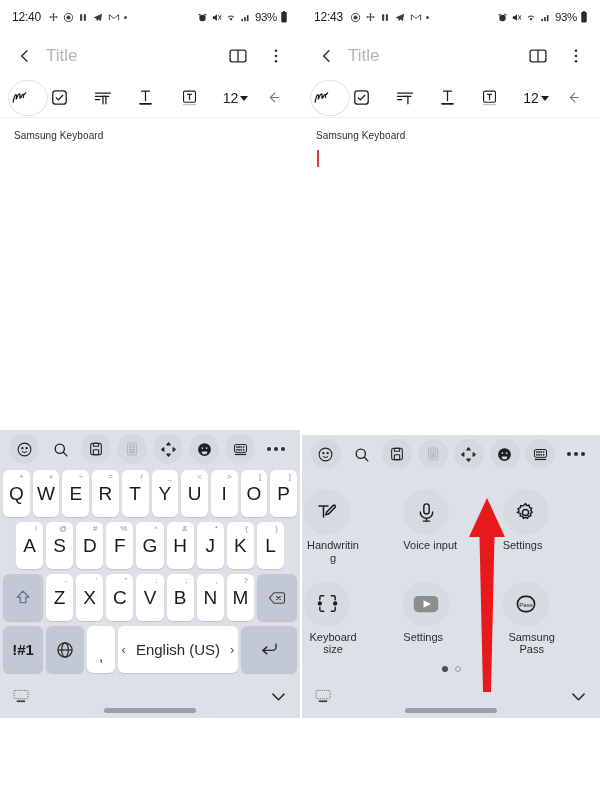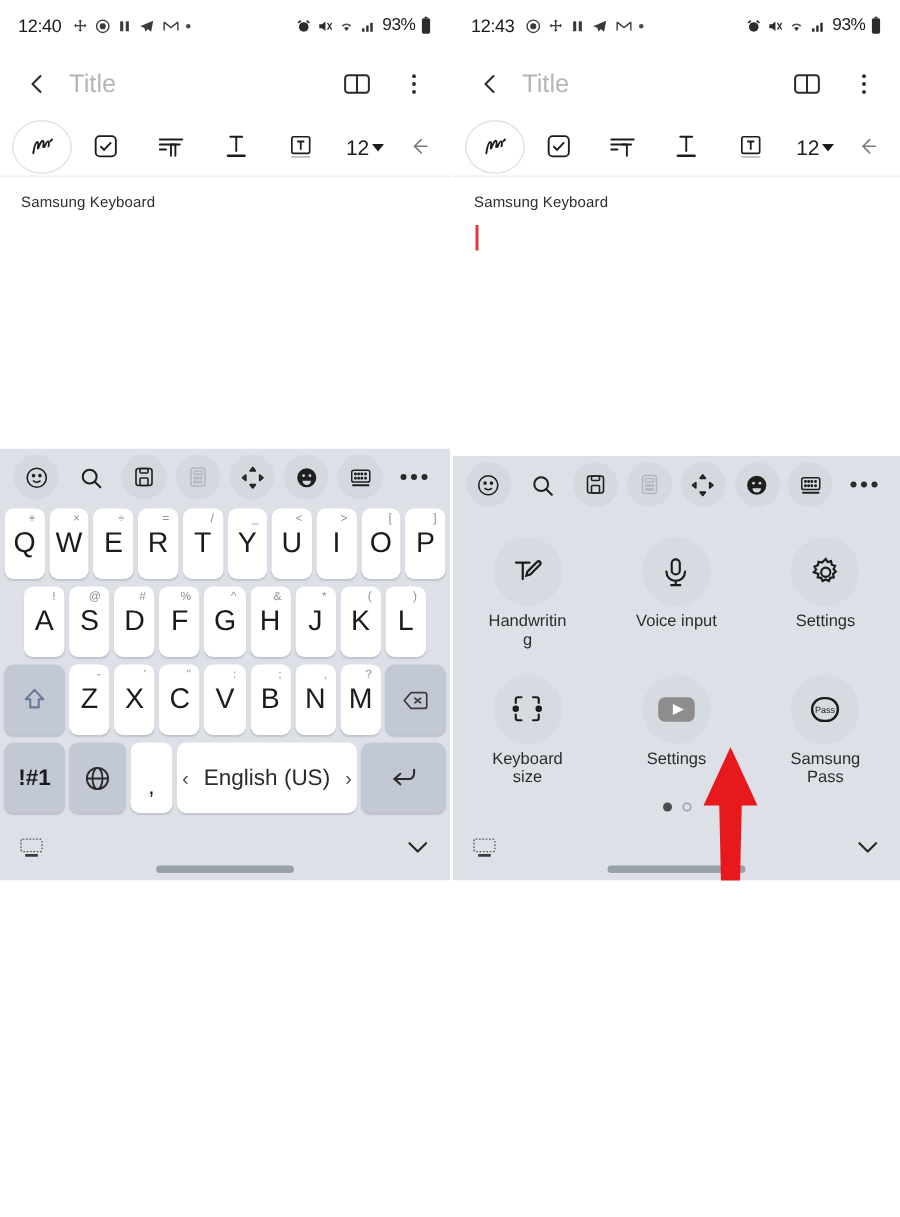--- a/index.html
+++ b/index.html
@@ -4,21 +4,21 @@
 <style>
   * { box-sizing: border-box; margin: 0; padding: 0; }
   html, body {
     width: 600px; height: 811px;
     background: #ffffff;
     font-family: "Liberation Sans", sans-serif;
     overflow: hidden;
   }
   .screens { display: flex; width: 600px; height: 811px; }
   .phone {
-    width: 300px; height: 587px;
+    width: 300px; height: 718px;
     position: relative;
     background: #ffffff;
     display: flex; flex-direction: column;
     overflow: hidden;
   }
   .phone.right { border-left: 2px solid #ffffff; }
 
   
   .statusbar {
     height: 34px; flex: 0 0 34px;
@@ -53,21 +53,21 @@
   
   .fmtbar {
     height: 40px; flex: 0 0 40px;
     display: flex; align-items: center;
     padding: 0 8px;
     border-bottom: 1px solid #eeeeee;
     gap: 2px;
   }
   .fmt-item {
     flex: 1 1 0; height: 36px;
-    display: flex; align-items: center; justify-content: center;
+    display: flex; align-items: center; 
     color: #222; position: relative;
   }
   .fmt-item.pen {
     flex: 0 0 40px;
     border: 1px solid #e3e3e3; border-radius: 50%;
     width: 40px; height: 36px;
   }
   .fmt-size { font-size: 14px; display:flex; align-items:center; gap:2px; color:#1c1c1c; }
   .caret-dn {
     width:0;height:0;border-left:4px solid transparent;border-right:4px solid transparent;
@@ -144,21 +144,21 @@
   .gesture-bar {
     position: absolute; left: 50%; transform: translateX(-50%);
     bottom: 5px; width: 92px; height: 5px; border-radius: 3px; background: #9aa0a8;
   }
 
   
   .kb-panel { padding: 6px 0 0; }
   .panel-row { display: flex; }
   .panel-cell {
     flex: 1 1 0; display: flex; flex-direction: column;
-    align-items: center; gap: 4px; padding: 10px 2px 6px;
+    align-items: flex-start; gap: 4px; padding: 10px 2px 6px;
   }
   .panel-ico {
     width: 46px; height: 46px; border-radius: 50%;
     background: #d6dae1;
     display: flex; align-items: center; justify-content: center;
     color: #1c1c1c;
   }
   .panel-lbl {
     font-size: 11px; color: #2b2b2b; text-align: center; line-height: 1.15;
     max-width: 58px; word-break: break-word;

